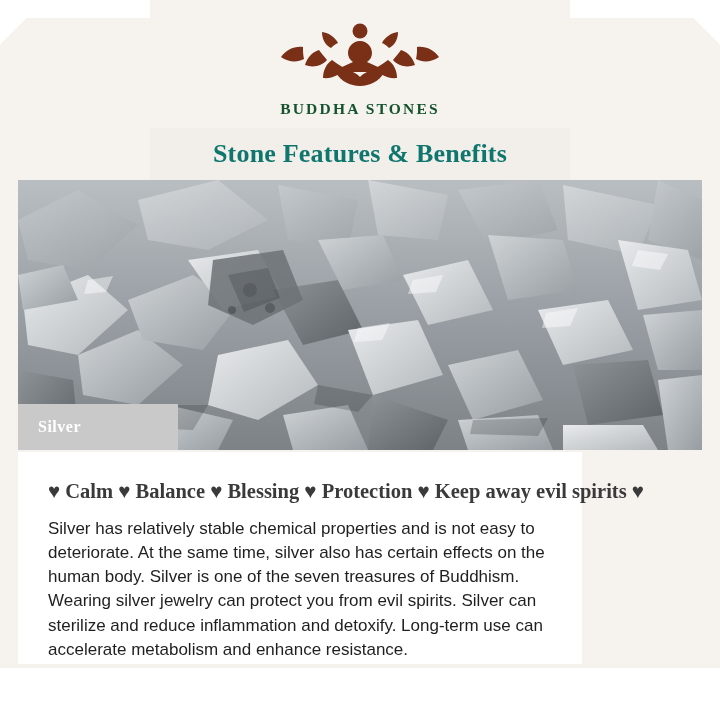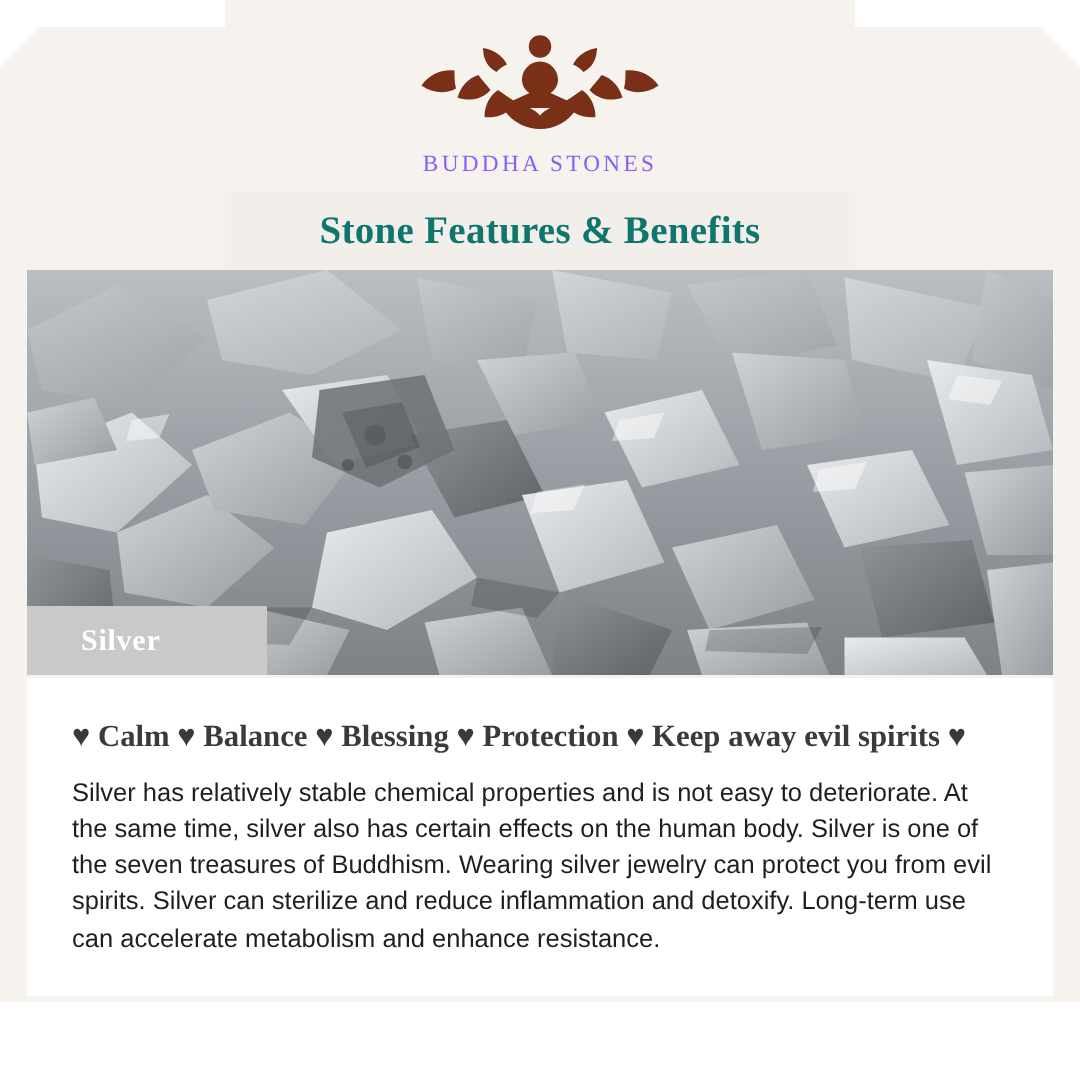--- a/index.html
+++ b/index.html
@@ -48,22 +48,22 @@
     text-align: center;
   }
   .logo-mark {
     display: block;
     margin: 0 auto;
   }
   .brand-name {
     margin-top: 4px;
     font-size: 15.5px;
     letter-spacing: 2.2px;
-    font-weight: normal;
-    color: #8b5cf6;
+    font-weight: bold;
+    color: #14532d;
     font-family: "Liberation Serif", serif;
   }
 
   
   .title-band {
     position: absolute;
     left: 150px; top: 128px;
     width: 420px; height: 52px;
     background: #f2eee9;
     display: flex;
@@ -93,31 +93,31 @@
     position: absolute;
     left: 18px; top: 404px;
     width: 160px; height: 46px;
     background: #c9c9c9;
     display: flex;
     align-items: center;
   }
   .name-tag .tag-text {
     font-family: "Liberation Serif", serif;
     font-weight: bold;
-    font-size: 20px;
+    font-size: 16px;
     color: #ffffff;
-    padding-left: 36px;
+    padding-left: 20px;
     letter-spacing: 0.5px;
   }
 
   
   .text-block {
     position: absolute;
     left: 18px; top: 452px;
-    width: 684px; height: 212px;
+    width: 564px; height: 212px;
     background: #ffffff;
     padding: 28px 30px 0 30px;
   }
   .keywords {
     font-family: "Liberation Serif", serif;
     font-weight: bold;
     font-size: 20.5px;
     color: #3a3a3a;
     white-space: nowrap;
     margin-bottom: 14px;

